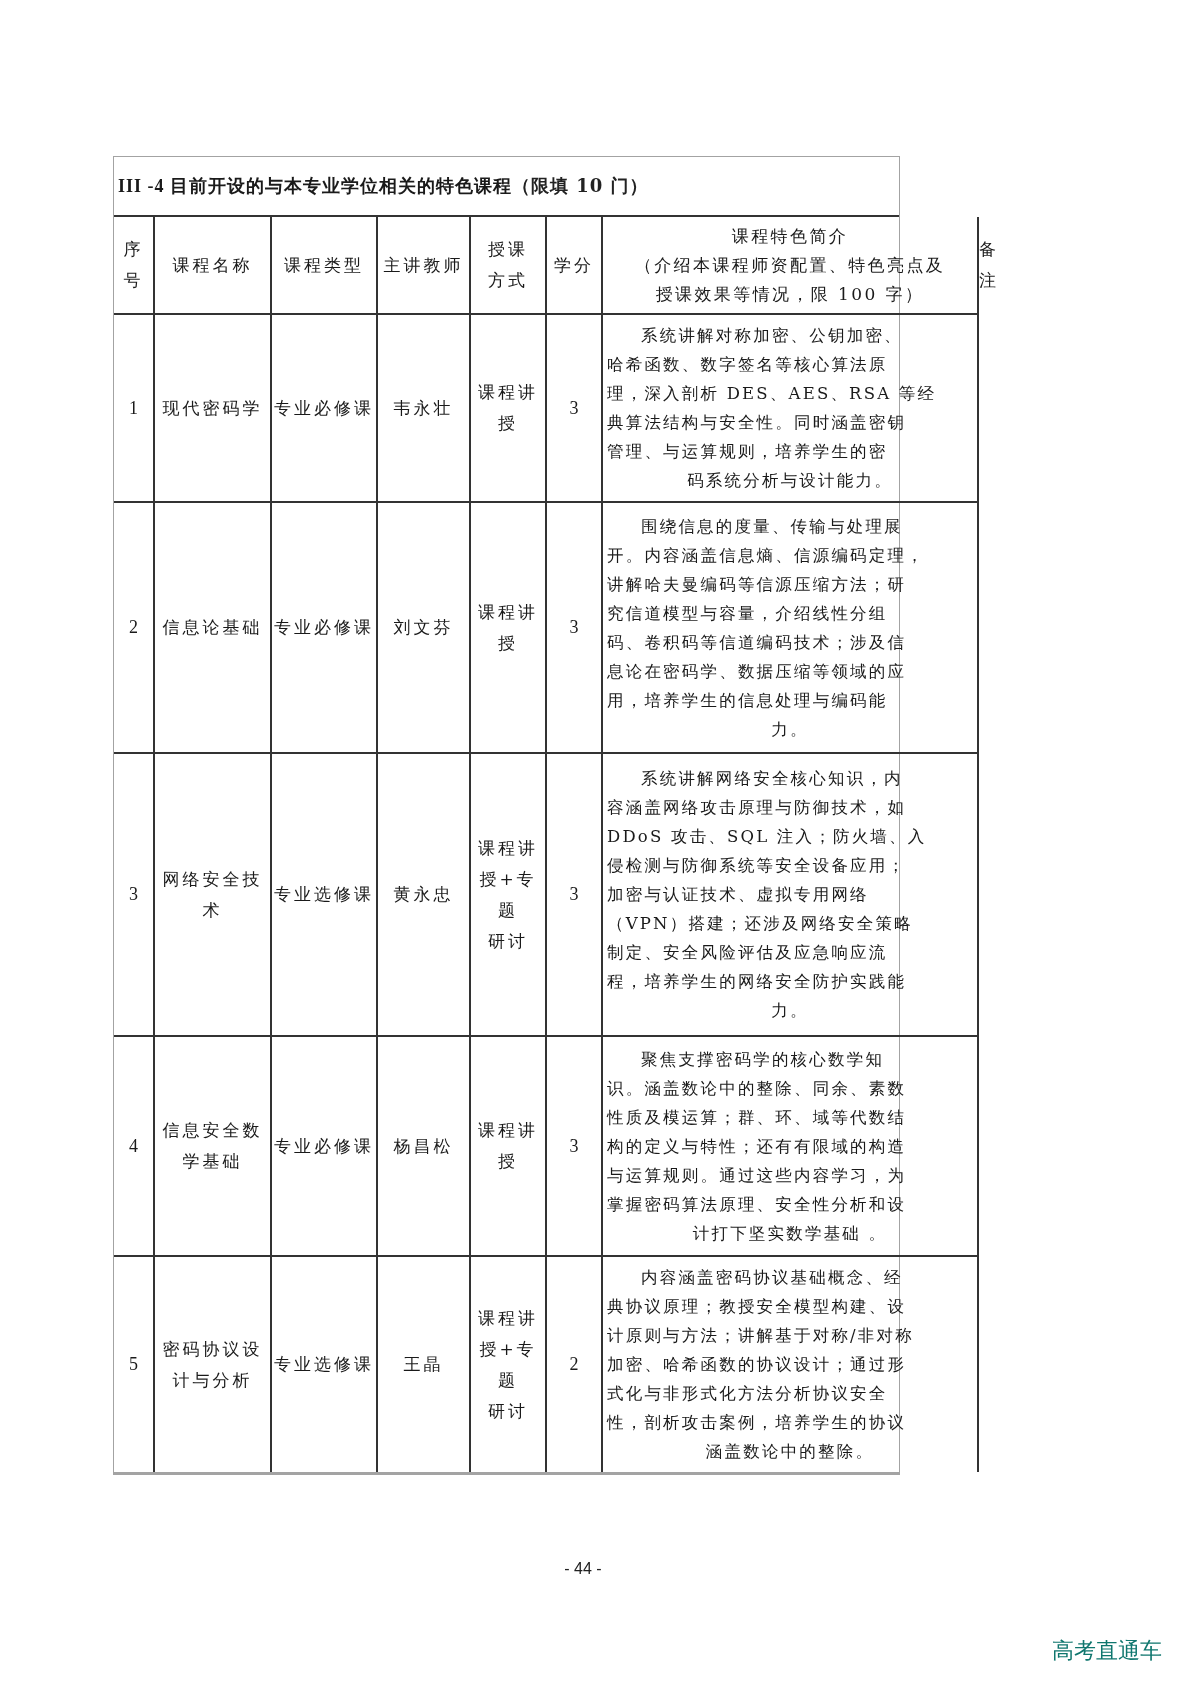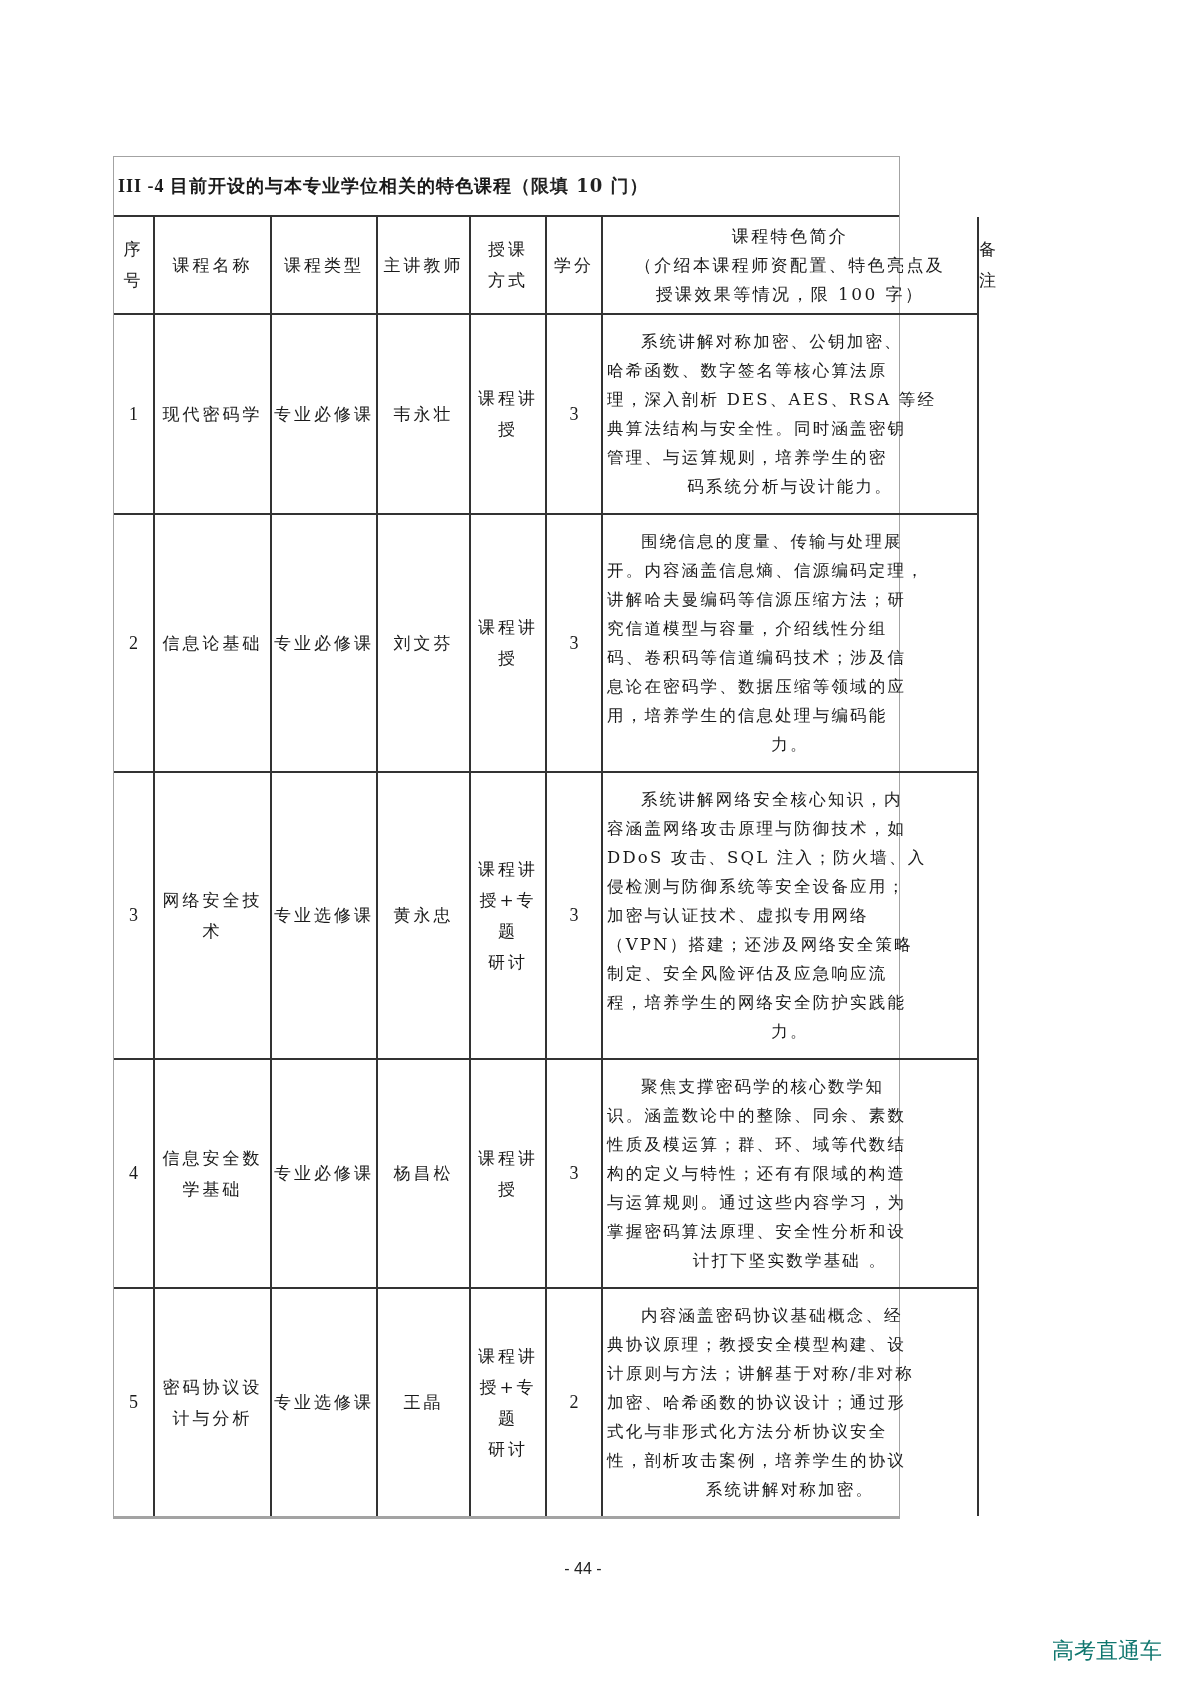--- a/index.html
+++ b/index.html
@@ -33,21 +33,21 @@
   thead th { border-top: none; }
   .col-idx { width: 40px; }
   .col-name { width: 117px; }
   .col-type { width: 106px; }
   .col-teacher { width: 93px; }
   .col-mode { width: 76px; }
   .col-credit { width: 56px; }
   .col-desc { width: 376px; }
   .col-remark { width: auto; }
   .num { font-family: "Liberation Serif", serif; font-size: 18px; letter-spacing: 0; }
-  .desc-cell { text-align: left; padding: 12px 4px; letter-spacing: 2.2px; font-size: 16.5px; }
+  .desc-cell { text-align: left; padding: 0 4px; letter-spacing: 2.2px; font-size: 16.5px; }
   .desc-line { display: block; white-space: nowrap; height: 29px; line-height: 29px; }
   .desc-line.center { text-align: center; }
   .desc-line.indent { padding-left: 34px; }
   .cell-lines span { display: block; }
   .page-number {
     position: absolute; left: 0; width: 1190px; top: 1560px; text-align: center;
     font-family: "Liberation Sans", sans-serif; font-size: 16px; color: #222;
     transform: translateX(-12px);
   }
   .watermark {
@@ -209,21 +209,21 @@
             <span>研讨</span>
           </td>
           <td class="num">2</td>
           <td class="desc-cell">
             <span class="desc-line indent">内容涵盖密码协议基础概念、经</span>
             <span class="desc-line">典协议原理；教授安全模型构建、设</span>
             <span class="desc-line">计原则与方法；讲解基于对称/非对称</span>
             <span class="desc-line">加密、哈希函数的协议设计；通过形</span>
             <span class="desc-line">式化与非形式化方法分析协议安全</span>
             <span class="desc-line">性，剖析攻击案例，培养学生的协议</span>
-            <span class="desc-line center">系统讲解对称加密。</span>
+            <span class="desc-line center">涵盖数论中的整除。</span>
           </td>
           <td></td>
         </tr>
       </tbody>
   </table>
 </div>
 
 <div class="page-number">- 44 -</div>
 <div class="watermark">高考直通车</div>
 

